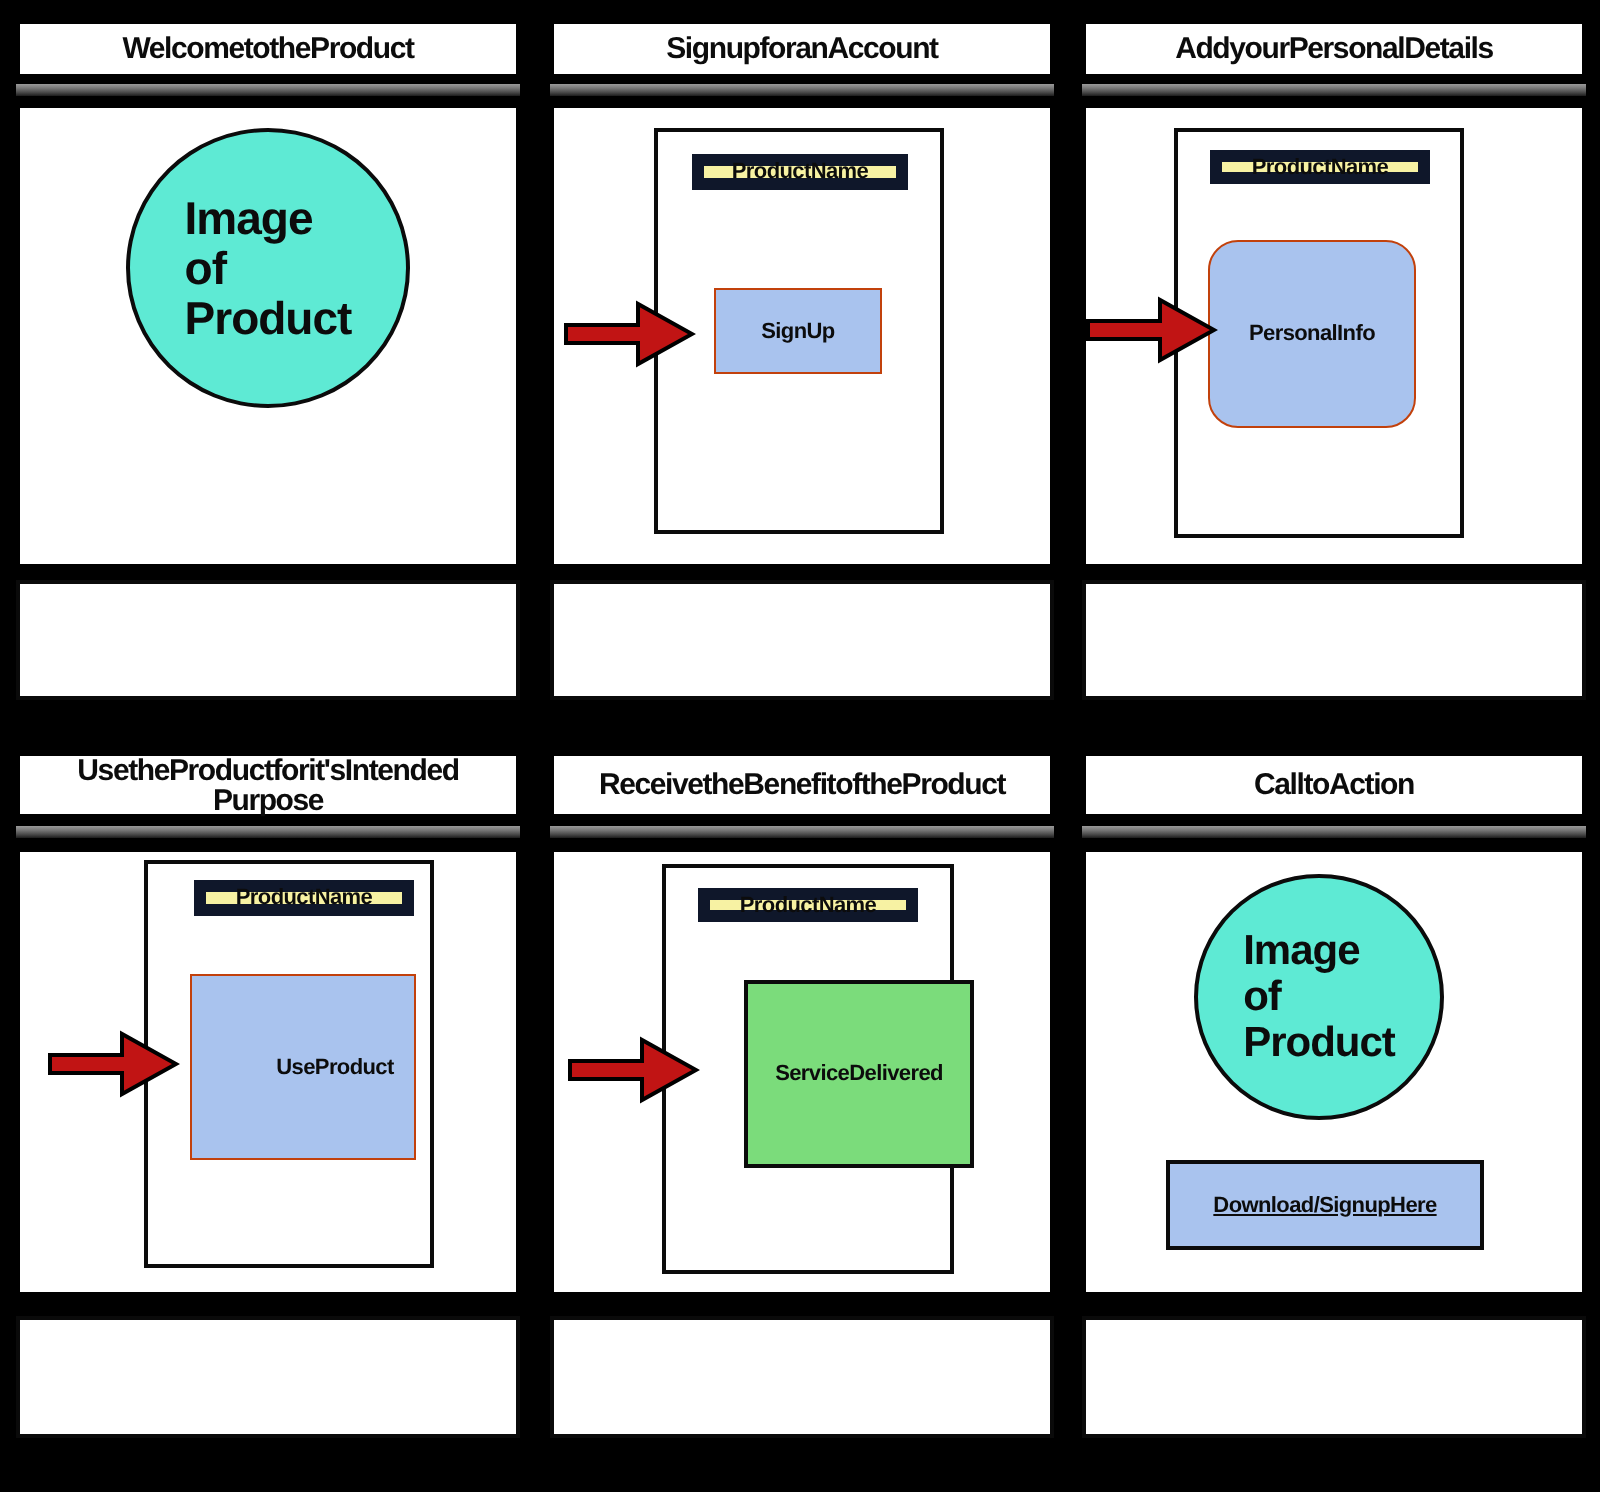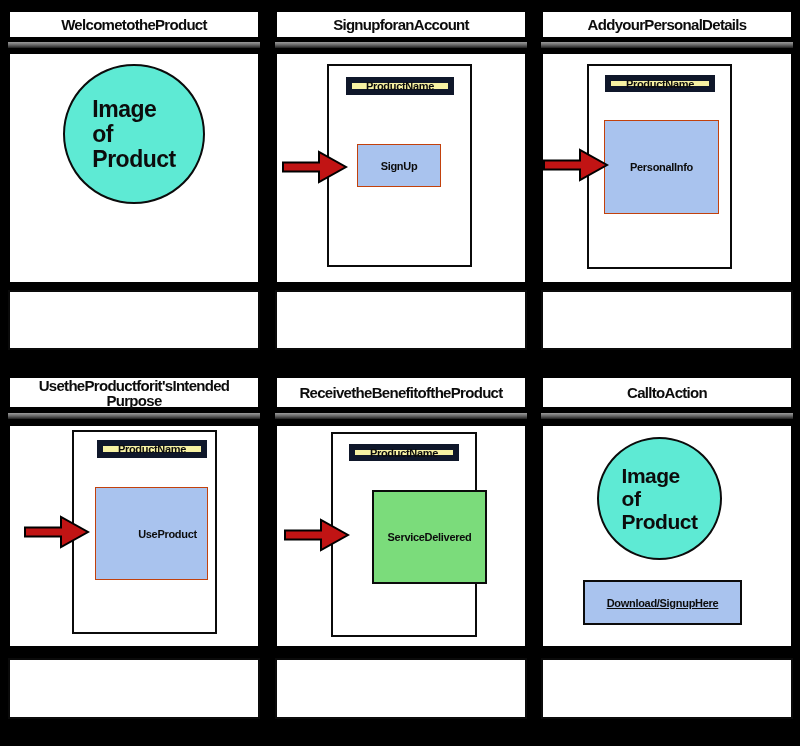--- a/index.html
+++ b/index.html
@@ -165,21 +165,21 @@
     </div>
     <div class="desc"></div>
   </section>
 
   <section class="panel c3 r1">
     <div class="title">AddyourPersonalDetails</div>
     <div class="divider"></div>
     <div class="cell">
       <div class="frame" style="left:44px; top:10px; width:145px; height:205px;">
         <div class="appbar" style="left:16px; top:9px; width:110px; height:17px;">ProductName</div>
-        <div class="widget blue actionbox" style="left:15px; top:54px; width:115px; height:94px;">PersonalInfo</div>
+        <div class="widget blue actionbox" style="left:15px; top:54px; width:104px; height:94px;border-radius:15px;">PersonalInfo</div>
       </div>
       <svg class="arrow" style="left:0px; top:93px;" width="66" height="36" viewBox="0 0 66 36">
         <polygon points="1,13.5 37,13.5 37,3 64,18 37,33 37,22.5 1,22.5" fill="#c11414" stroke="#000" stroke-width="2" stroke-linejoin="miter"></polygon>
       </svg>
     </div>
     <div class="desc"></div>
   </section>
 
   <section class="panel c1 r2">
     <div class="title">UsetheProductforit'sIntended Purpose</div>

